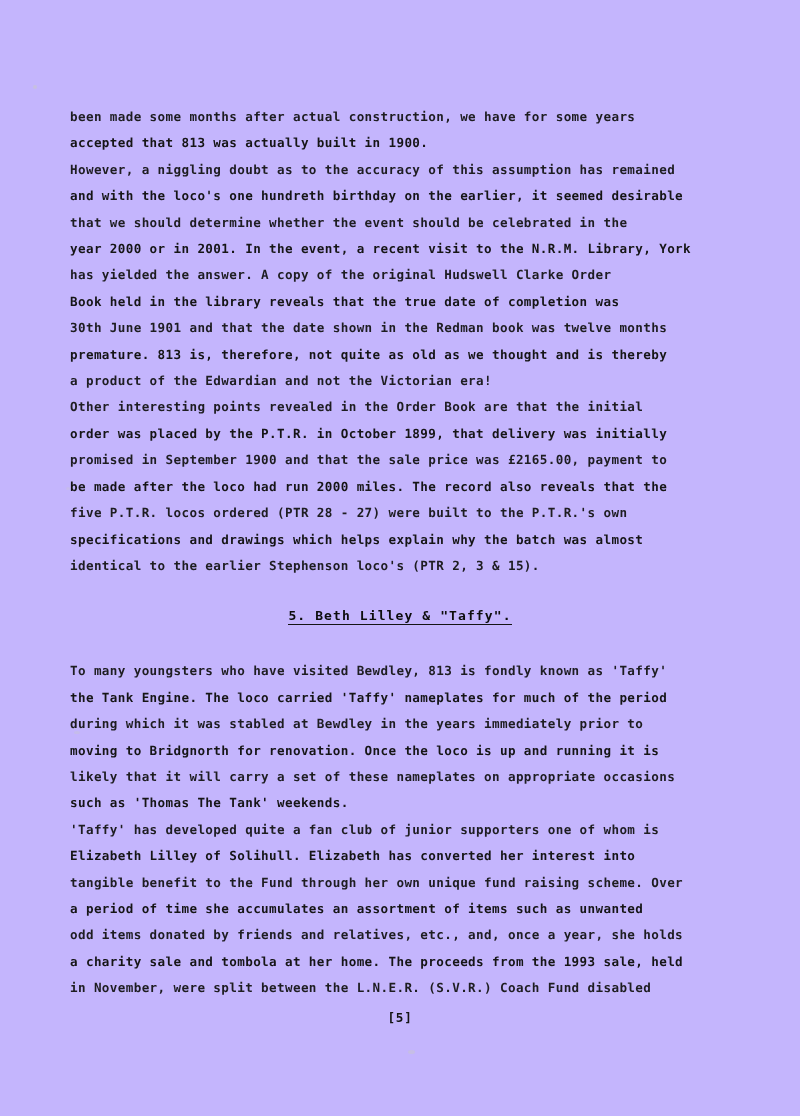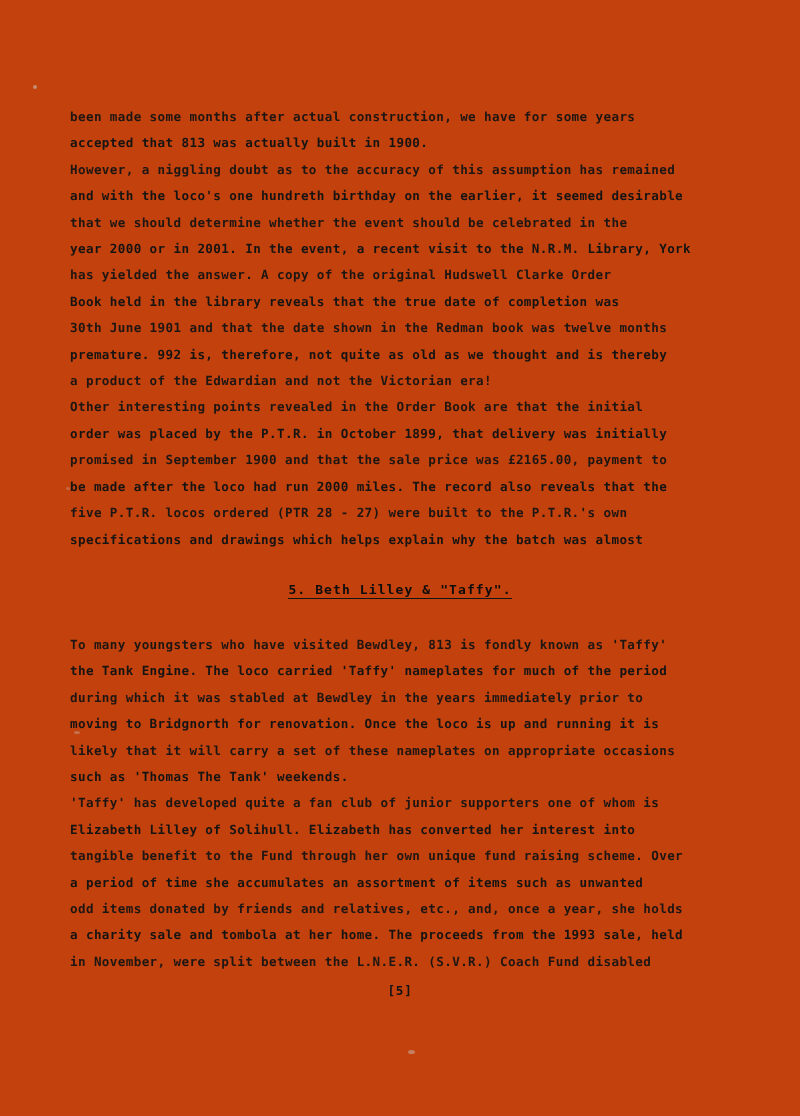--- a/index.html
+++ b/index.html
@@ -7,21 +7,21 @@
     margin: 0;
     padding: 0;
     background: #ffffff;
   }
 
   .page {
     position: relative;
     width: 800px;
     height: 1116px;
     margin: 0 auto;
-    background: #c2410c;
+    background: #c4b5fd;
     overflow: hidden;
     font-family: "DejaVu Sans Mono", "Liberation Mono", monospace;
   }
 
   
   .speck {
     position: absolute;
     background: #c9c9c9;
     border-radius: 50%;
     opacity: .55;
@@ -111,31 +111,32 @@
     </p>
 
     <p class="para">
       <span class="line">However, a niggling doubt as to the accuracy of this assumption has remained</span>
       <span class="line">and with the loco's one hundreth birthday on the earlier, it seemed desirable</span>
       <span class="line">that we should determine whether the event should be celebrated in the</span>
       <span class="line">year 2000 or in 2001. In the event, a recent visit to the N.R.M. Library, York</span>
       <span class="line">has yielded the answer. A copy of the original Hudswell Clarke Order</span>
       <span class="line">Book held in the library reveals that the true date of completion was</span>
       <span class="line">30th June 1901 and that the date shown in the Redman book was twelve months</span>
-      <span class="line">premature. 992 is, therefore, not quite as old as we thought and is thereby</span>
+      <span class="line">premature. 813 is, therefore, not quite as old as we thought and is thereby</span>
       <span class="line">a product of the Edwardian and not the Victorian era!</span>
     </p>
 
     <p class="para">
       <span class="line">Other interesting points revealed in the Order Book are that the initial</span>
       <span class="line">order was placed by the P.T.R. in October 1899, that delivery was initially</span>
       <span class="line">promised in September 1900 and that the sale price was £2165.00, payment to</span>
       <span class="line">be made after the loco had run 2000 miles. The record also reveals that the</span>
       <span class="line">five P.T.R. locos ordered (PTR 28 - 27) were built to the P.T.R.'s own</span>
       <span class="line">specifications and drawings which helps explain why the batch was almost</span>
+      <span class="line">identical to the earlier Stephenson loco's (PTR 2, 3 &amp; 15).</span>
     </p>
 
     <div style="position:relative;height:79px;">
       <span class="spacer-line"></span>
       <div class="section-heading" style="top:26px;">
         <span class="heading-text">5. Beth Lilley &amp; "Taffy".</span>
       </div>
     </div>
 
     <p class="para">

